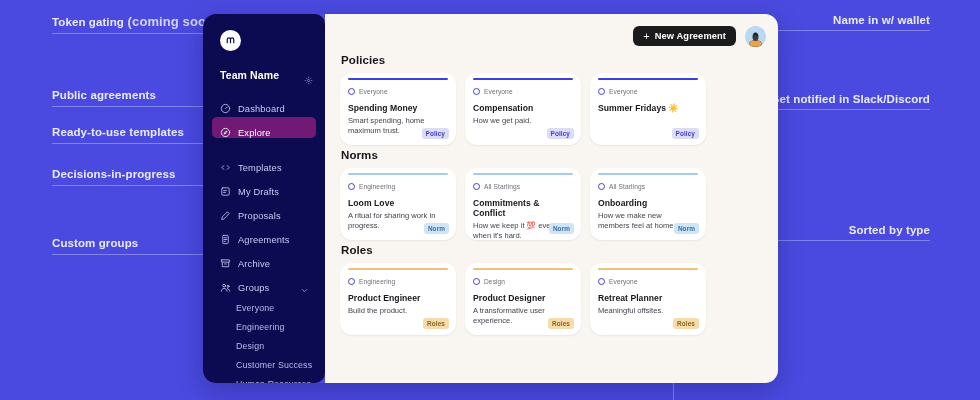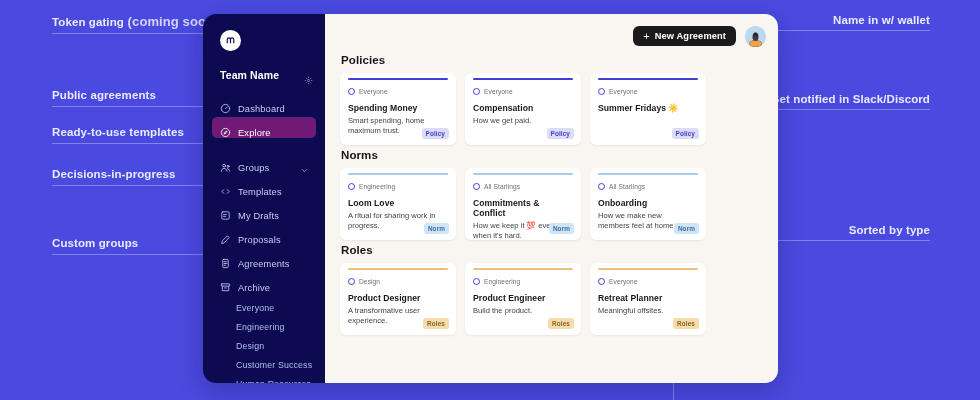--- a/index.html
+++ b/index.html
@@ -31,21 +31,21 @@
   
   .app {
     position: absolute; left: 203px; top: 14px;
     width: 575px; height: 369px;
     border-radius: 13px; overflow: hidden;
     display: flex;
     box-shadow: 0 8px 26px rgba(12,12,70,.28);
   }
   .sidebar {
     width: 122px; background: #0c0b52; flex: 0 0 122px;
-    padding: 12px 0 0 0; position: relative;
+    padding: 12px 0 0 0; position: relative; border-radius: 10px;
   }
   .logo {
     width: 21px; height: 21px; border-radius: 50%;
     background: #ffffff; margin: 4px 0 0 17px;
     display: flex; align-items: center; justify-content: center;
   }
   .logo svg { display: block; }
   .team-row {
     display: flex; align-items: center; justify-content: space-between;
     margin: 18px 12px 12px 17px;
@@ -92,21 +92,21 @@
     width: 21px; height: 21px; border-radius: 50%;
     background: #bcd9f2; overflow: hidden; position: relative; flex: 0 0 21px;
   }
 
   .section-title {
     font-size: 11.5px; font-weight: 700; color: #15151a;
     margin: 4px 0 7px 1px; letter-spacing: .1px;
   }
   .cards { display: flex; gap: 9px; }
   .card {
-    width: 116px; background: #fff; border-radius: 6px;
+    width: 116px; background: #fff; border-radius: 12px;
     padding: 7px 8px 8px 8px; position: relative;
     height: 72px; flex: 0 0 116px;
     box-shadow: 0 1px 2px rgba(20,20,60,.07);
   }
   .card-bar {
     position: absolute; left: 8px; right: 8px; top: 5px;
     height: 2px; border-radius: 2px;
   }
   .card-grp {
     display: flex; align-items: center; gap: 4px;
@@ -204,74 +204,74 @@
         </div>
         <div class="nav-item active">
           <span class="ico"><svg width="11" height="11" viewBox="0 0 24 24" fill="none" stroke="currentColor" stroke-width="1.9" stroke-linecap="round" stroke-linejoin="round">
               <circle cx="12" cy="12" r="9"></circle>
               <path d="M9 15l2-4 4-2-2 4z"></path>
             </svg></span>
           <span>Explore</span>
         </div>
       </div>
     <div class="nav-gap"></div>
+    <div class="nav" id="nav2">
+        <div class="nav-item">
+          <span class="ico"><svg width="11" height="11" viewBox="0 0 24 24" fill="none" stroke="currentColor" stroke-width="1.9" stroke-linecap="round" stroke-linejoin="round">
+              <path d="M8 8l-4 4 4 4M16 8l4 4-4 4"></path>
+            </svg></span>
+          <span>Templates</span>
+        </div>
+        <div class="nav-item">
+          <span class="ico"><svg width="11" height="11" viewBox="0 0 24 24" fill="none" stroke="currentColor" stroke-width="1.9" stroke-linecap="round" stroke-linejoin="round">
+              <rect x="4" y="4" width="16" height="16" rx="2"></rect>
+              <path d="M8 10h6M8 14h4"></path>
+            </svg></span>
+          <span>My Drafts</span>
+        </div>
+        <div class="nav-item">
+          <span class="ico"><svg width="11" height="11" viewBox="0 0 24 24" fill="none" stroke="currentColor" stroke-width="1.9" stroke-linecap="round" stroke-linejoin="round">
+              <path d="M4 20l1-5L16 4l4 4L9 19z"></path>
+            </svg></span>
+          <span>Proposals</span>
+        </div>
+        <div class="nav-item">
+          <span class="ico"><svg width="11" height="11" viewBox="0 0 24 24" fill="none" stroke="currentColor" stroke-width="1.9" stroke-linecap="round" stroke-linejoin="round">
+              <rect x="6" y="3" width="12" height="18" rx="2"></rect>
+              <path d="M9 8h6M9 12h6M9 16h3"></path>
+            </svg></span>
+          <span>Agreements</span>
+        </div>
+        <div class="nav-item">
+          <span class="ico"><svg width="11" height="11" viewBox="0 0 24 24" fill="none" stroke="currentColor" stroke-width="1.9" stroke-linecap="round" stroke-linejoin="round">
+              <rect x="3" y="4" width="18" height="5" rx="1"></rect>
+              <path d="M5 9v10h14V9M10 13h4"></path>
+            </svg></span>
+          <span>Archive</span>
+        </div>
+      </div>
+
     <div class="nav">
       <div class="nav-item">
         <span class="ico">
           <svg width="11" height="11" viewBox="0 0 24 24" fill="none" stroke="#c9cbf2" stroke-width="2" stroke-linecap="round">
             <circle cx="9" cy="8" r="3"></circle>
               <path d="M3 20c0-3.3 2.7-6 6-6s6 2.7 6 6"></path>
             <circle cx="17.5" cy="9.5" r="2.2"></circle>
               <path d="M16 14.6c2.8.2 5 2.6 5 5.4"></path>
           </svg>
         </span>
         <span>Groups</span>
         <span class="chev">
           <svg width="7" height="7" viewBox="0 0 24 24" fill="none" stroke="#c9cbf2" stroke-width="3" stroke-linecap="round">
               <path d="M5 9l7 7 7-7"></path>
             </svg>
         </span>
       </div>
     </div>
-
-    <div class="nav" id="nav2">
-        <div class="nav-item">
-          <span class="ico"><svg width="11" height="11" viewBox="0 0 24 24" fill="none" stroke="currentColor" stroke-width="1.9" stroke-linecap="round" stroke-linejoin="round">
-              <path d="M8 8l-4 4 4 4M16 8l4 4-4 4"></path>
-            </svg></span>
-          <span>Templates</span>
-        </div>
-        <div class="nav-item">
-          <span class="ico"><svg width="11" height="11" viewBox="0 0 24 24" fill="none" stroke="currentColor" stroke-width="1.9" stroke-linecap="round" stroke-linejoin="round">
-              <rect x="4" y="4" width="16" height="16" rx="2"></rect>
-              <path d="M8 10h6M8 14h4"></path>
-            </svg></span>
-          <span>My Drafts</span>
-        </div>
-        <div class="nav-item">
-          <span class="ico"><svg width="11" height="11" viewBox="0 0 24 24" fill="none" stroke="currentColor" stroke-width="1.9" stroke-linecap="round" stroke-linejoin="round">
-              <path d="M4 20l1-5L16 4l4 4L9 19z"></path>
-            </svg></span>
-          <span>Proposals</span>
-        </div>
-        <div class="nav-item">
-          <span class="ico"><svg width="11" height="11" viewBox="0 0 24 24" fill="none" stroke="currentColor" stroke-width="1.9" stroke-linecap="round" stroke-linejoin="round">
-              <rect x="6" y="3" width="12" height="18" rx="2"></rect>
-              <path d="M9 8h6M9 12h6M9 16h3"></path>
-            </svg></span>
-          <span>Agreements</span>
-        </div>
-        <div class="nav-item">
-          <span class="ico"><svg width="11" height="11" viewBox="0 0 24 24" fill="none" stroke="currentColor" stroke-width="1.9" stroke-linecap="round" stroke-linejoin="round">
-              <rect x="3" y="4" width="18" height="5" rx="1"></rect>
-              <path d="M5 9v10h14V9M10 13h4"></path>
-            </svg></span>
-          <span>Archive</span>
-        </div>
-      </div>
     <div class="subnav" id="subnav">
         <div class="sub-item">
           <span>Everyone</span>
         </div>
         <div class="sub-item">
           <span>Engineering</span>
         </div>
         <div class="sub-item">
           <span>Design</span>
         </div>
@@ -371,40 +371,40 @@
             </div>
           </div>
         </div>
         <div class="section">
           <div class="section-title">Roles</div>
           <div class="cards">
             <div class="card">
               <div class="card-bar" style="background:#eec27a"></div>
               <div class="card-grp">
                 <span class="grp-dot"></span>
+                <span>Engineering</span>
+              </div>
+              <div class="card-title">Product Engineer</div>
+              <div class="card-desc">Build the product.</div>
+              <div class="badge" style="background:#f6dcab;color:#8a6422">Roles</div>
+            </div>
+            <div class="card">
+              <div class="card-bar" style="background:#eec27a"></div>
+              <div class="card-grp">
+                <span class="grp-dot"></span>
                 <span>Design</span>
               </div>
               <div class="card-title">Product Designer</div>
               <div class="card-desc">A transformative user experience.</div>
               <div class="badge" style="background:#f6dcab;color:#8a6422">Roles</div>
             </div>
             <div class="card">
               <div class="card-bar" style="background:#eec27a"></div>
               <div class="card-grp">
                 <span class="grp-dot"></span>
-                <span>Engineering</span>
-              </div>
-              <div class="card-title">Product Engineer</div>
-              <div class="card-desc">Build the product.</div>
-              <div class="badge" style="background:#f6dcab;color:#8a6422">Roles</div>
-            </div>
-            <div class="card">
-              <div class="card-bar" style="background:#eec27a"></div>
-              <div class="card-grp">
-                <span class="grp-dot"></span>
                 <span>Everyone</span>
               </div>
               <div class="card-title">Retreat Planner</div>
               <div class="card-desc">Meaningful offsites.</div>
               <div class="badge" style="background:#f6dcab;color:#8a6422">Roles</div>
             </div>
           </div>
         </div>
       </div>
   </div>

